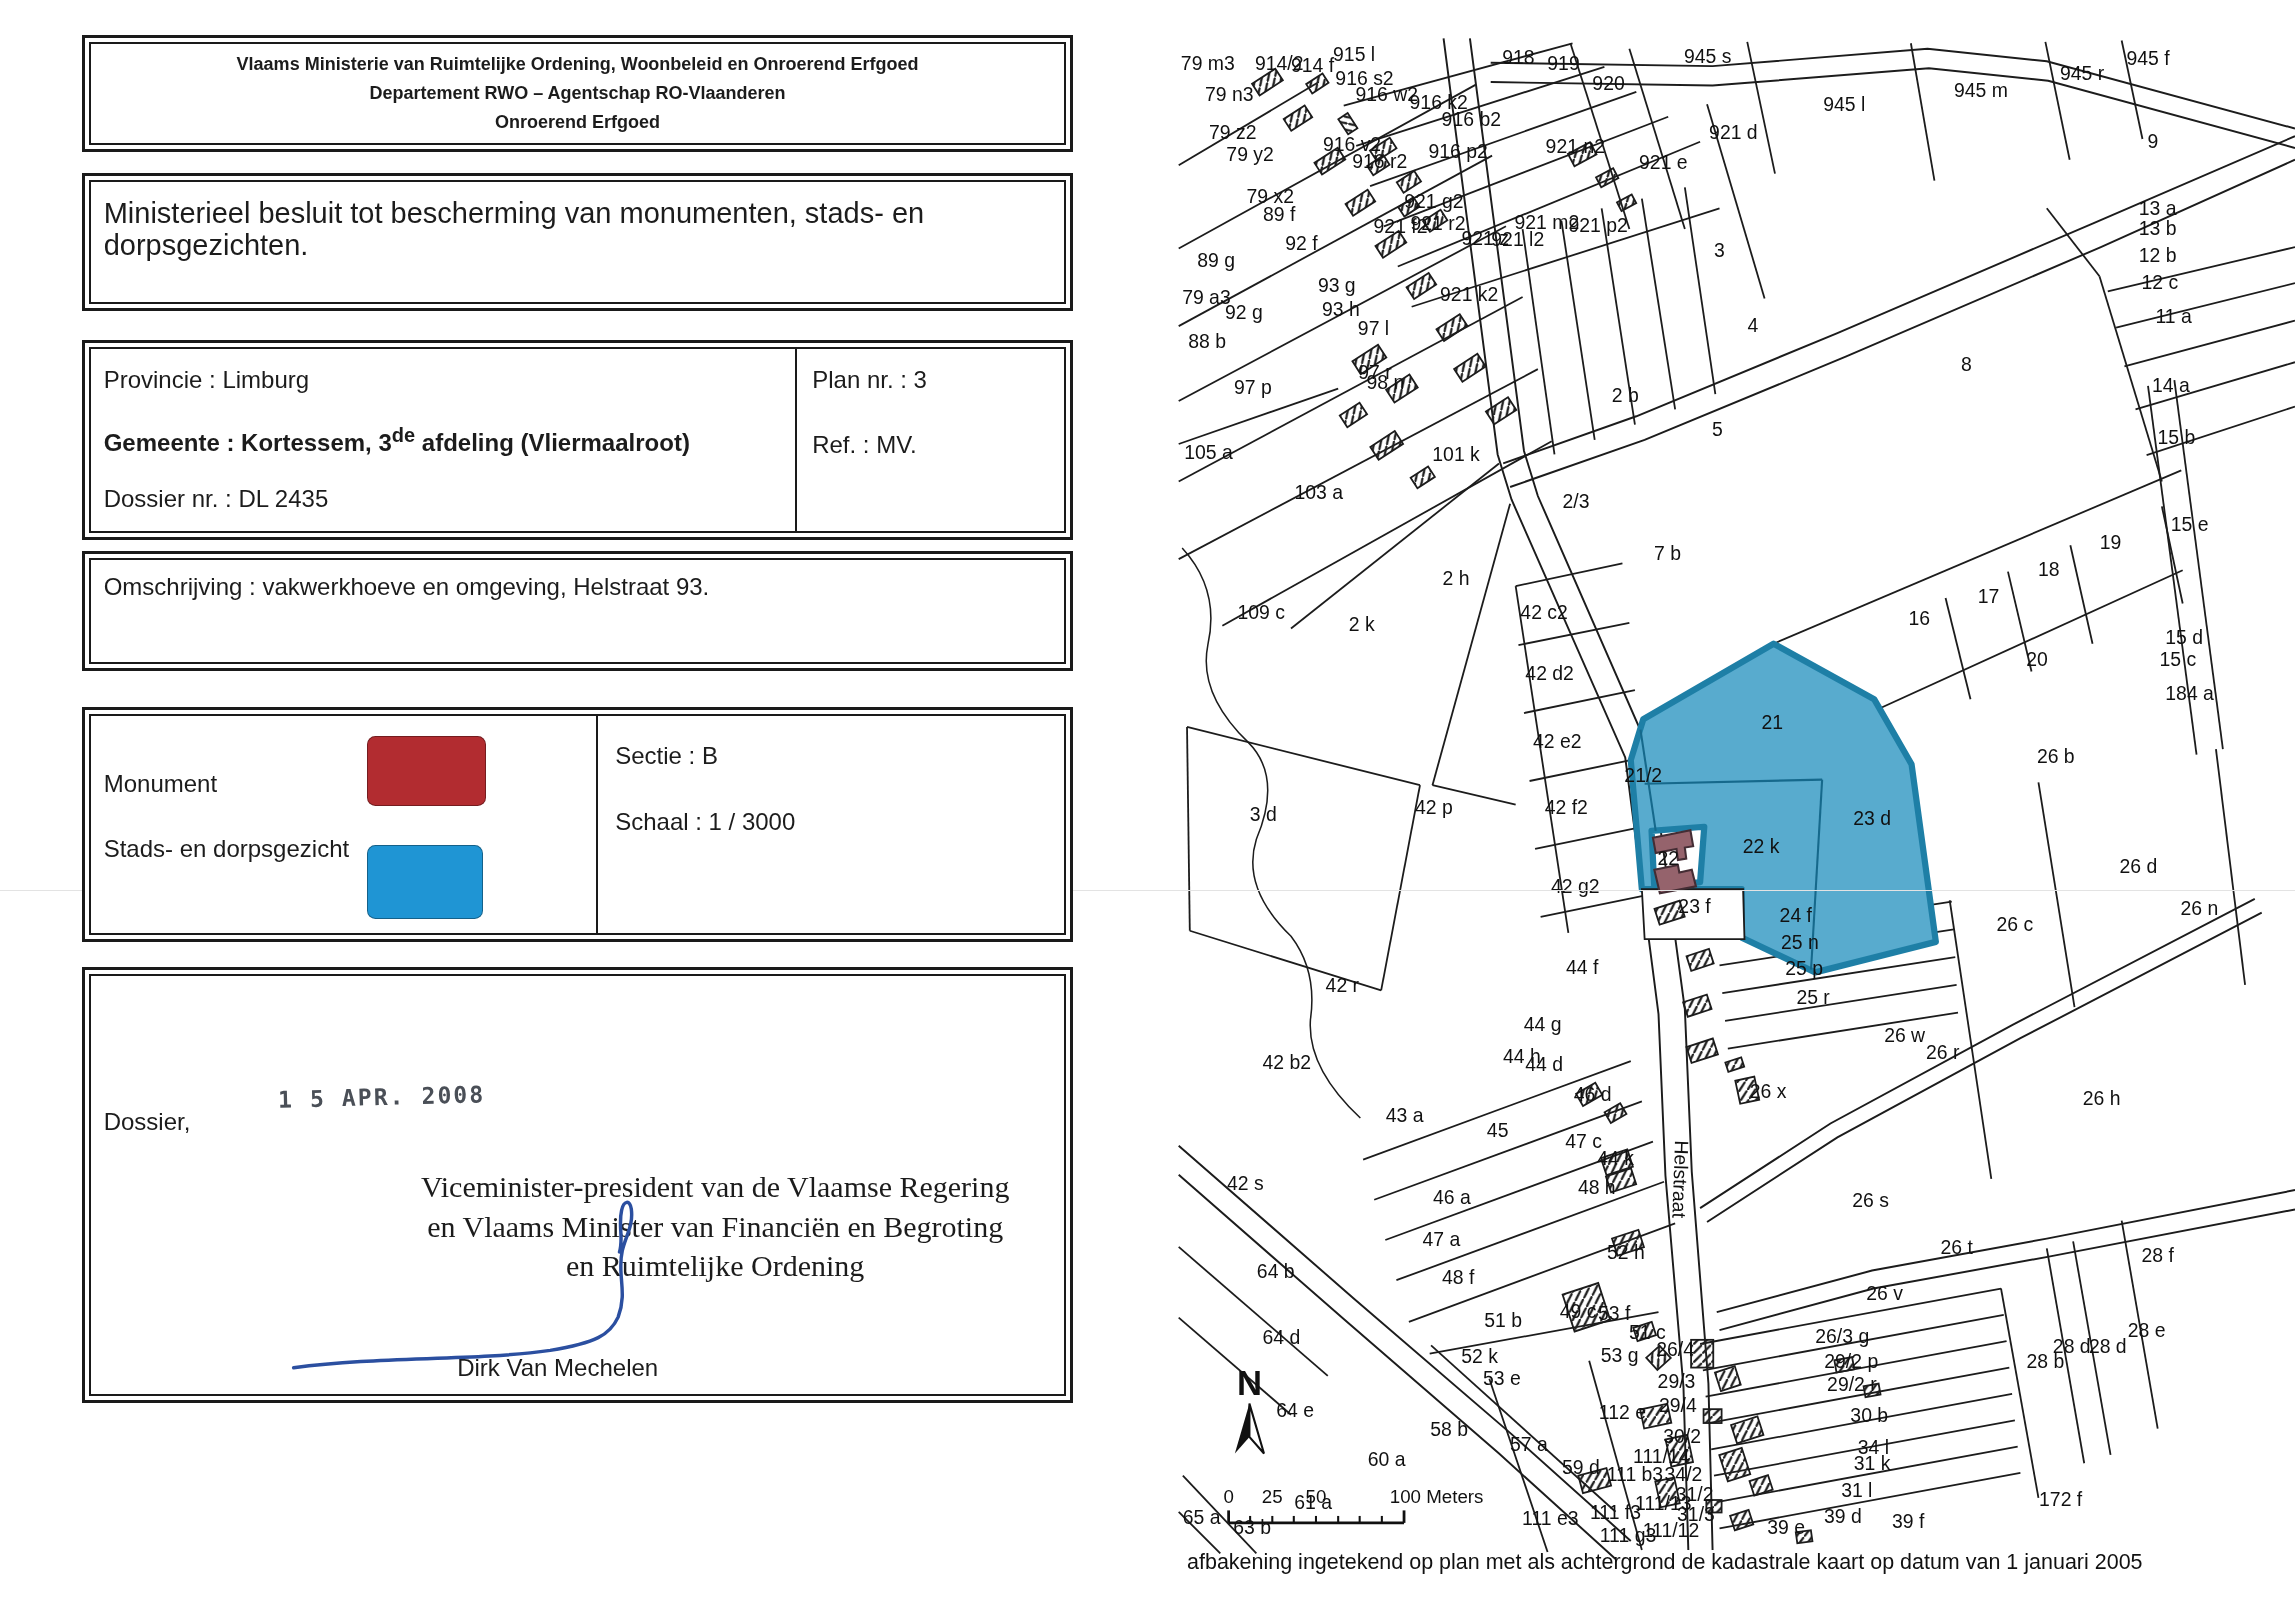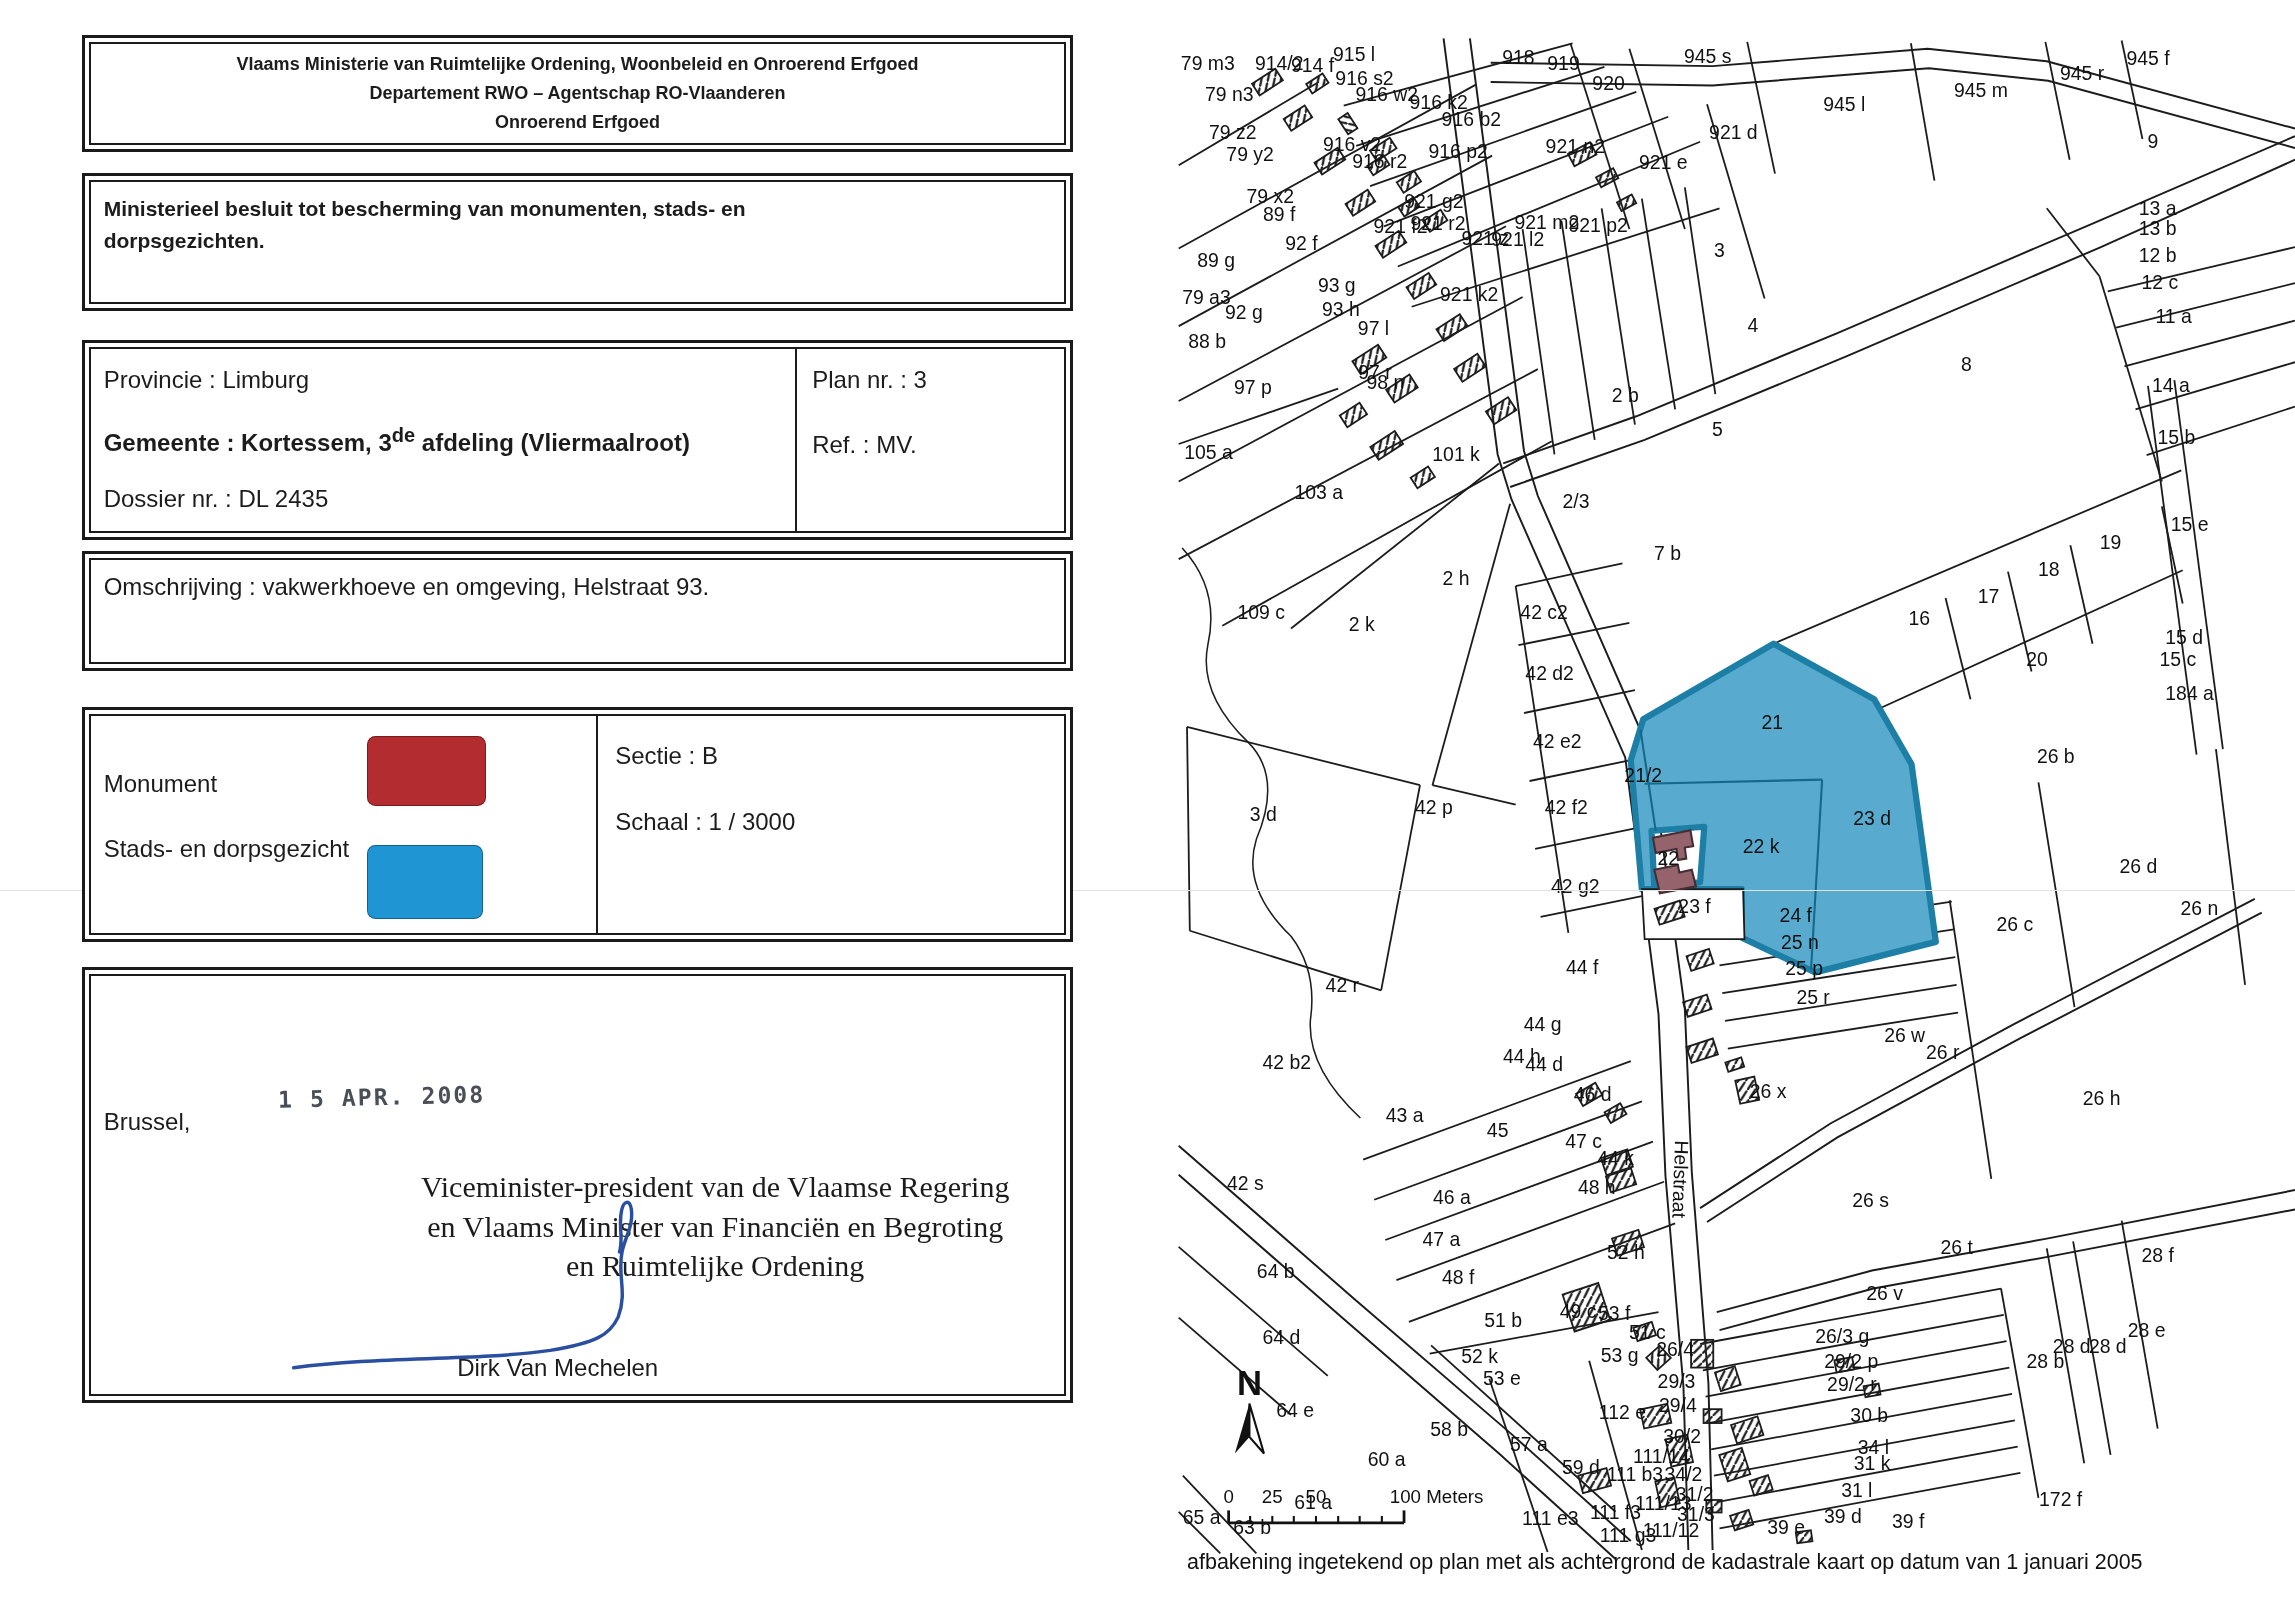--- a/index.html
+++ b/index.html
@@ -3,21 +3,21 @@
 <meta charset="utf-8">
 <style>
   html,body{margin:0;padding:0;background:#ffffff;}
   body{width:2295px;height:1623px;position:relative;overflow:hidden;
        font-family:"Liberation Sans", sans-serif;color:#1c1c1c;}
   .docbox{position:absolute;border:3.5px solid #1a1a1a;background:#fff;}
   .docbox-inner{position:absolute;left:4.2px;top:4.2px;right:4.2px;bottom:4.2px;border:2.1px solid #1a1a1a;}
   .t{position:absolute;white-space:nowrap;}
   .hdr{font-weight:bold;font-size:18px;text-align:center;width:100%;}
   .body-txt{font-size:24px;}
-  .bold-txt{font-size:21px;font-weight:bold;}
+  .bold-txt{font-size:29px;font-weight:normal;}
   .vdivider{position:absolute;top:0;bottom:0;width:2.1px;background:#1a1a1a;}
   .swatch{position:absolute;border-radius:8.3px;border:1.4px solid rgba(0,0,0,.35);}
   .stamp{font-family:"DejaVu Sans Mono", monospace;font-weight:bold;font-size:23px;
          color:#4a4f57;letter-spacing:2.1px;transform:rotate(-1.5deg);}
   .center-block{position:absolute;text-align:center;font-size:30px;line-height:1.32;font-family:Liberation Serif, serif;}
   .scanline{position:absolute;height:1.4px;background:#e3e3e3;left:0;right:0;}
   svg.map-svg{position:absolute;left:0;top:0;}
   .mlabel{font-family:"Liberation Sans", sans-serif;font-size:28px;fill:#111;text-anchor:middle;}
   .pline{stroke:#1c1c1c;stroke-width:2.6;fill:none;}
   .road{stroke:#1c1c1c;stroke-width:2.8;fill:none;}
@@ -437,21 +437,21 @@
     <div class="swatch" style="left: 276px; top: 19.4px; width: 117px; height: 68px; background: rgb(178, 44, 48);"></div>
     <div class="t body-txt" style="left:12.5px;top:119px;">Stads- en dorpsgezicht</div>
     <div class="swatch" style="left: 276px; top: 129px; width: 114px; height: 72px; background: rgb(31, 149, 212);"></div>
     <div class="t body-txt" style="left:524px;top:26px;">Sectie : B</div>
     <div class="t body-txt" style="left:524px;top:92px;">Schaal : 1 / 3000</div>
   </div>
 </div>
 
 <div class="docbox" style="left:82px;top:967px;width:985px;height:430px;">
   <div class="docbox-inner">
-    <div class="t body-txt" style="left:12.5px;top:132px;">Brussel,</div>
+    <div class="t body-txt" style="left:12.5px;top:132px;">Dossier,</div>
     <div class="t stamp" style="left:187px;top:108px;">1 5 APR. 2008</div>
     <div class="center-block" style="left:277px;top:191px;width:694px;">
       <div>Viceminister-president van de Vlaamse Regering</div>
       <div>en Vlaams Minister van Financiën en Begroting</div>
       <div>en Ruimtelijke Ordening</div>
     </div>
     <svg width="978" height="416" style="position:absolute;left:0;top:0;pointer-events:none;" viewBox="0 0 1410 600">
       <path class="sig" d="M292,565 C420,548 548,556 662,540 C728,529 748,518 760,492 C774,455 758,430 766,396 C772,372 782,360 779,336 C777,322 768,324 765,338 C760,360 768,378 762,398"></path>
     </svg>
     <div class="t body-txt" style="left:366px;top:378px;">Dirk Van Mechelen</div>

